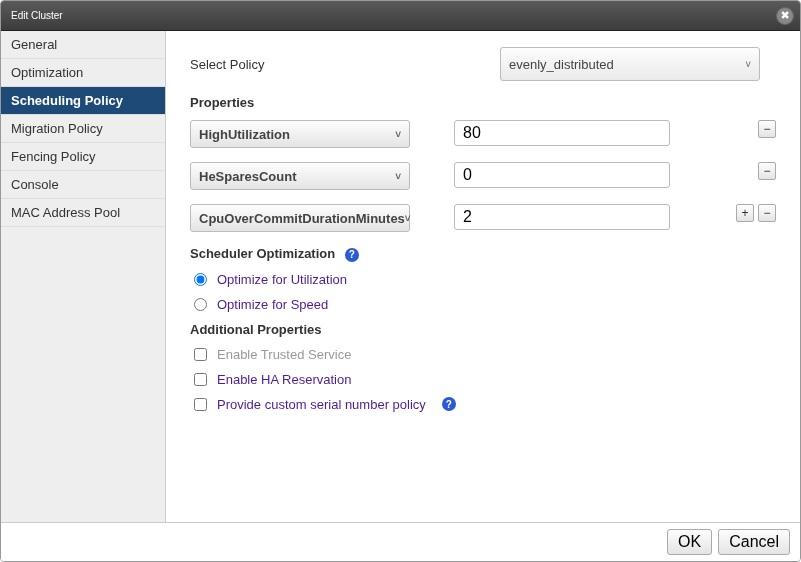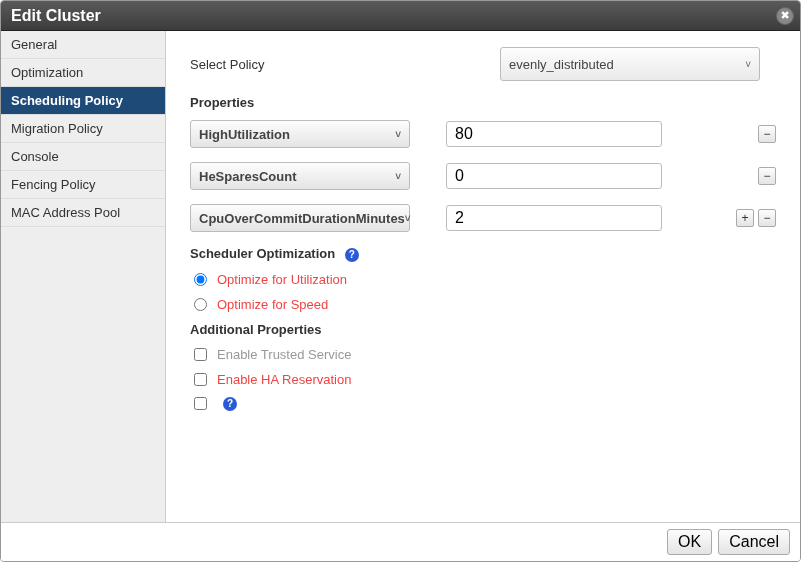--- a/index.html
+++ b/index.html
@@ -23,21 +23,21 @@
 .titlebar {
   background: linear-gradient(#5a5a5a, #3c3c3c);
   color: #fff;
   height: 30px;
   display: flex;
   align-items: center;
   justify-content: space-between;
   padding: 0 6px 0 10px;
   border-bottom: 1px solid #222;
 }
-.titlebar .title { font-weight: bold; font-size: 16px; }
+.titlebar .title { font-weight: normal; font-size: 10px; }
 .close-btn {
   width: 18px; height: 18px;
   background: #888;
   border-radius: 50%;
   color: #fff;
   display: flex; align-items: center; justify-content: center;
   font-size: 11px;
   cursor: pointer;
   border: 1px solid #666;
 }
@@ -91,23 +91,22 @@
   display: flex;
   align-items: center;
   justify-content: space-between;
   padding: 16px 8px;
   cursor: pointer;
   color: #444;
 }
 .chev { font-size: 10px; color: #666; }
 .prop-row {
   display: flex;
-  align-items: center;
   margin-bottom: 14px;
-  gap: 0;
+  gap: 8px;
 }
 .prop-select {
   width: 220px;
   height: 28px;
   border: 1px solid #bbb;
   border-radius: 3px;
   background: linear-gradient(#fdfdfd, #e4e4e4);
   display: flex;
   align-items: center;
   justify-content: space-between;
@@ -154,21 +153,21 @@
   cursor: pointer;
 }
 .radio-row, .check-row {
   display: flex;
   align-items: center;
   gap: 10px;
   margin-bottom: 10px;
   padding-left: 4px;
 }
 .radio-row input, .check-row input { cursor: pointer; }
-.radio-row label, .check-row label { cursor: pointer; color: #ef4444; }
+.radio-row label, .check-row label { cursor: pointer; color: #4c1d95; }
 .check-row.disabled label { color: #999; }
 .footer {
   border-top: 1px solid #ccc;
   padding: 6px 10px;
   display: flex;
   justify-content: flex-end;
   gap: 6px;
   background: #fff;
 }
 .btn {
@@ -190,22 +189,22 @@
         <span>✖</span>
       </div>
   </div>
 
   <div class="body">
     <div class="sidebar">
       <div class="sidebar-item"><span>General</span></div>
       <div class="sidebar-item"><span>Optimization</span></div>
       <div class="sidebar-item selected"><span>Scheduling Policy</span></div>
       <div class="sidebar-item"><span>Migration Policy</span></div>
+      <div class="sidebar-item"><span>Fencing Policy</span></div>
       <div class="sidebar-item"><span>Console</span></div>
-      <div class="sidebar-item"><span>Fencing Policy</span></div>
       <div class="sidebar-item"><span>MAC Address Pool</span></div>
     </div>
 
     <div class="main">
       <div class="row">
         <span class="label">Select Policy</span>
         <div class="select-box">
           <span>evenly_distributed</span>
           <span class="chev">˅</span>
         </div>
@@ -276,20 +275,21 @@
       <div class="check-row disabled">
         <input type="checkbox" style="">
         <label>Enable Trusted Service</label>
       </div>
       <div class="check-row">
         <input type="checkbox" style="">
         <label>Enable HA Reservation</label>
       </div>
       <div class="check-row">
         <input type="checkbox" style="">
+        <label>Provide custom serial number policy</label>
         <span class="help-icon">
             <span>?</span>
           </span>
       </div>
     </div>
   </div>
 
   <div class="footer">
     <button class="btn"><span>OK</span></button>
     <button class="btn"><span>Cancel</span></button>

